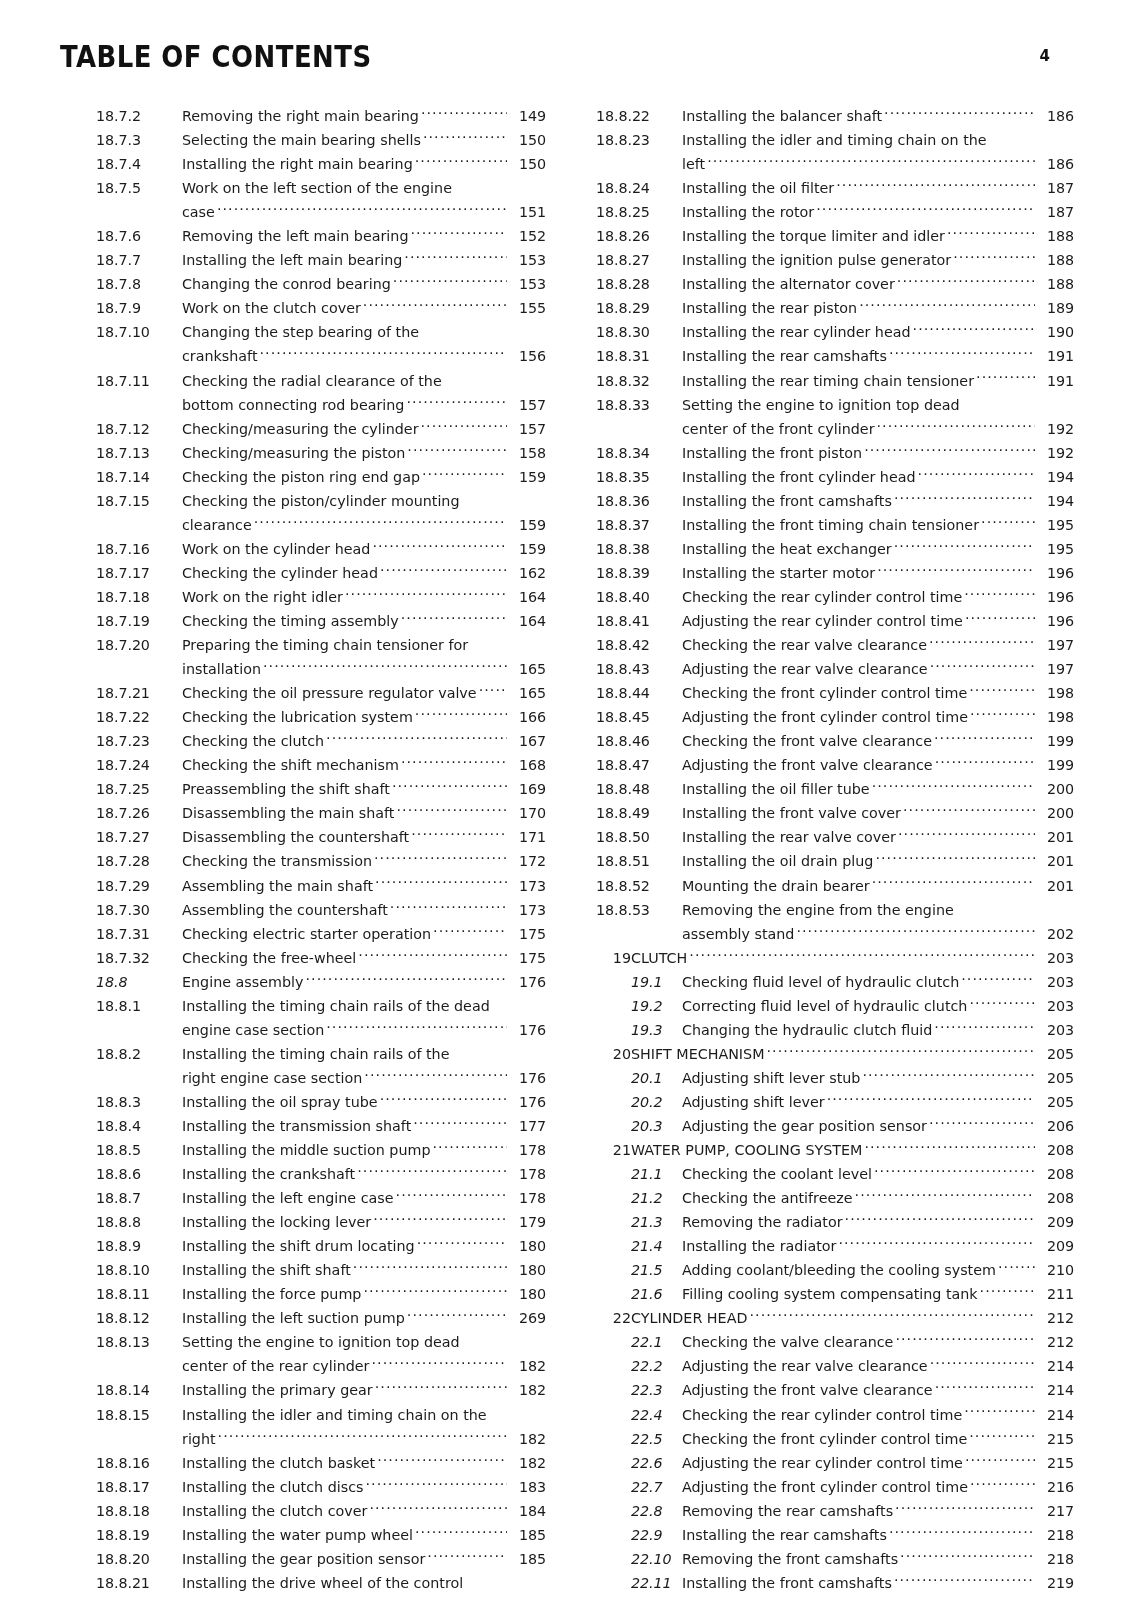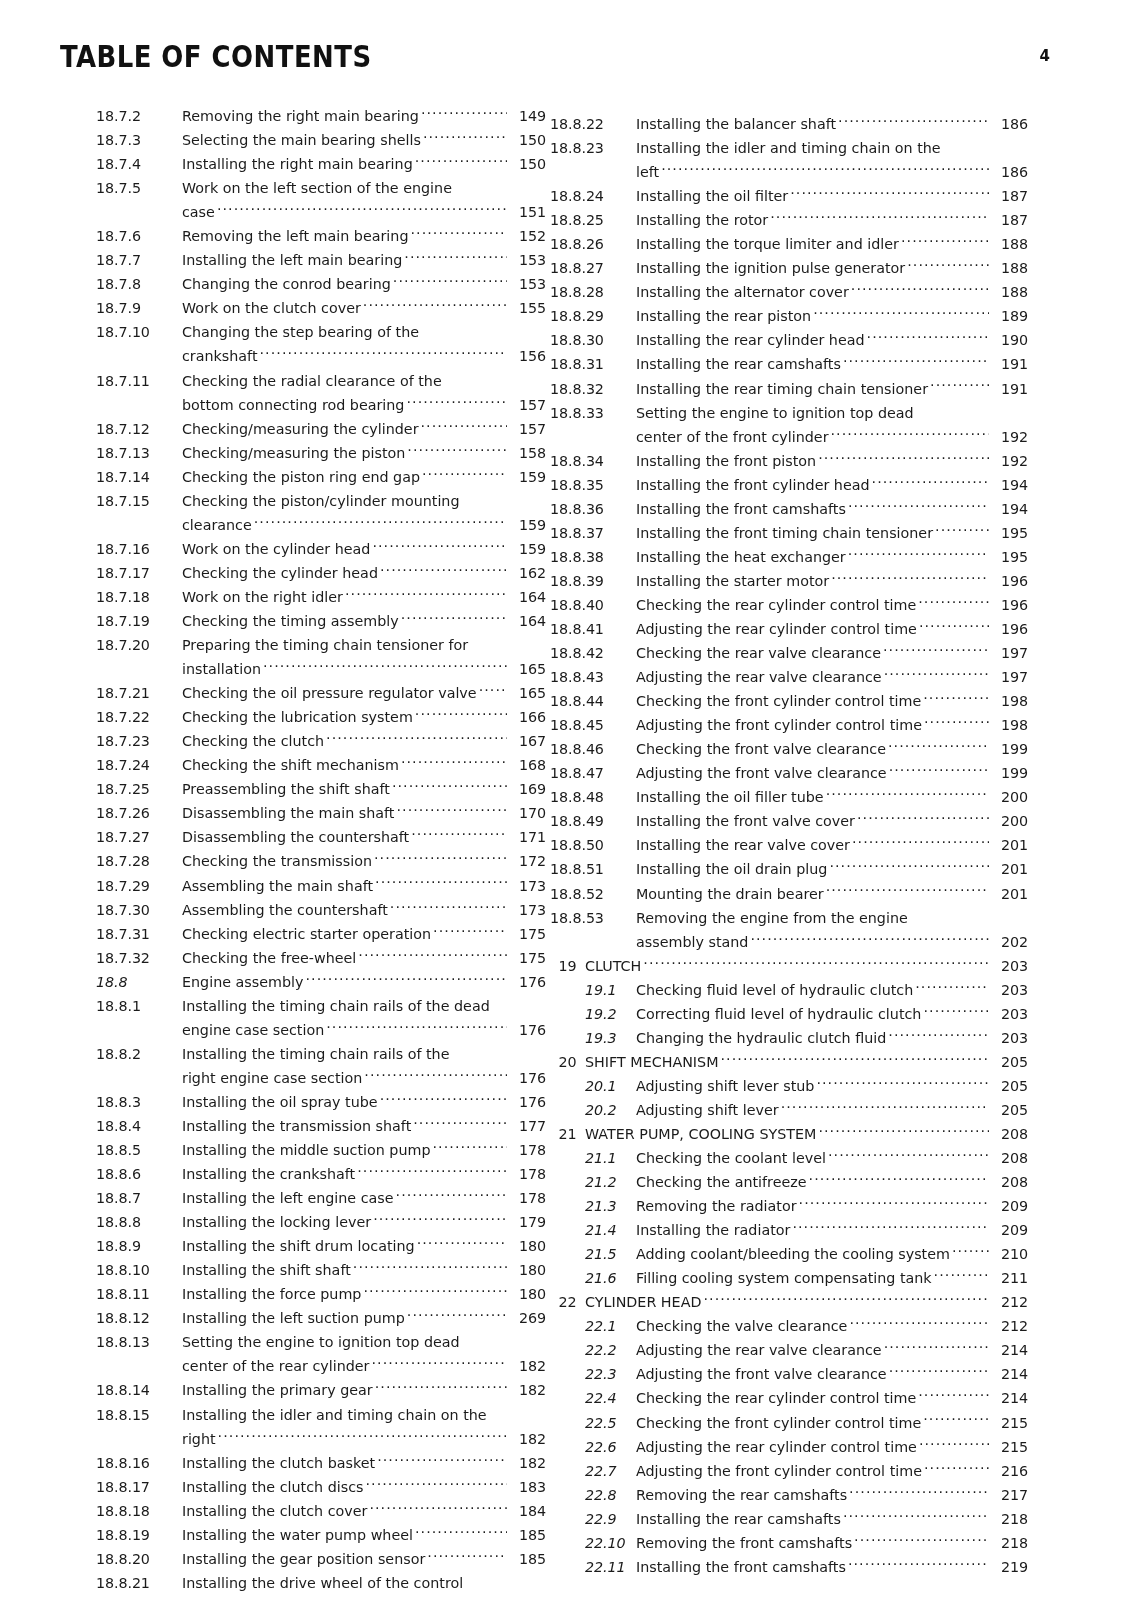--- a/index.html
+++ b/index.html
@@ -59,21 +59,21 @@
     left: 0;
     top: 104px;
     width: 1130px;
     display: block;
   }
   .col {
     position: absolute;
     top: 0;
   }
   .col-left  { left: 96px;  width: 450px; }
-  .col-right { left: 550px; width: 478px; margin-top: 8px; }
+  .col-right { left: 596px; width: 478px; }
 
   
   .toc-row {
     display: flex;
     align-items: baseline;
     font-size: 14.3px;
     line-height: 24.05px;
     color: #1b1b1b;
     white-space: nowrap;
   }
@@ -122,21 +122,21 @@
 
   
   .lvl2 .toc-num { padding-left: 0; font-style: italic; }
   .col-right .lvl2 .toc-num { padding-left: 35px; width: 51px; }
 
   
   .lvl1 { }
   .lvl1 .toc-chapno {
     flex: 0 0 auto;
     width: 35px;
-    text-align: center;
+    text-align: right;
   }
   .lvl1 .toc-title { padding-right: 2px; }
 
   
   .toc-cont .toc-num { width: 86px; }
   .col-right .toc-cont .toc-num { width: 86px; }
   .toc-cont .toc-title { }
 
   
   .no-leader .toc-leader::after { content: ""; }
@@ -779,20 +779,26 @@
           <span class="toc-title">Adjusting shift lever stub</span>
           <span class="toc-leader"></span>
           <span class="toc-page">205</span>
         </div>
         <div class="toc-row lvl2">
           <span class="toc-num">20.2</span>
           <span class="toc-title">Adjusting shift lever</span>
           <span class="toc-leader"></span>
           <span class="toc-page">205</span>
         </div>
+        <div class="toc-row lvl2">
+          <span class="toc-num">20.3</span>
+          <span class="toc-title">Adjusting the gear position sensor</span>
+          <span class="toc-leader"></span>
+          <span class="toc-page">206</span>
+        </div>
         <div class="toc-row lvl1">
           <span class="toc-chapno">21</span>
           <span class="toc-title">WATER PUMP, COOLING SYSTEM</span>
           <span class="toc-leader"></span>
           <span class="toc-page">208</span>
         </div>
         <div class="toc-row lvl2">
           <span class="toc-num">21.1</span>
           <span class="toc-title">Checking the coolant level</span>
           <span class="toc-leader"></span>

